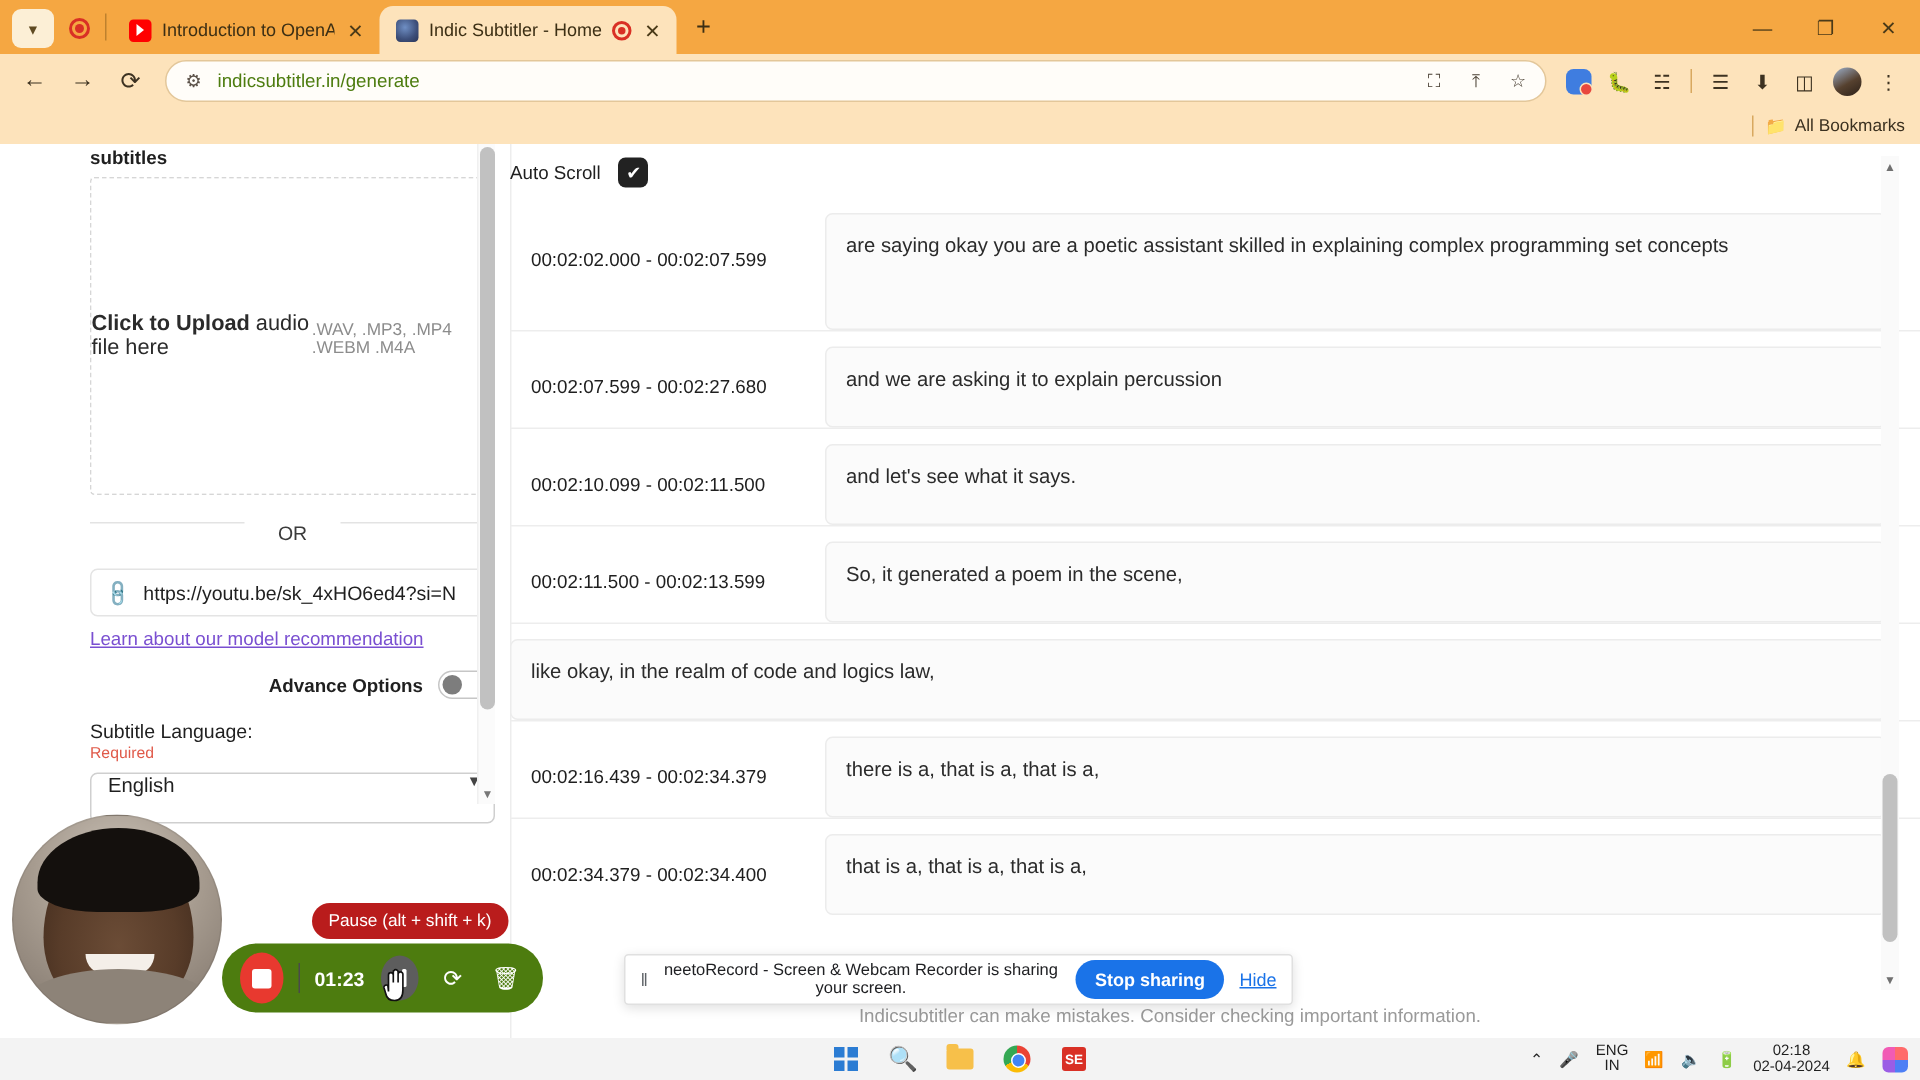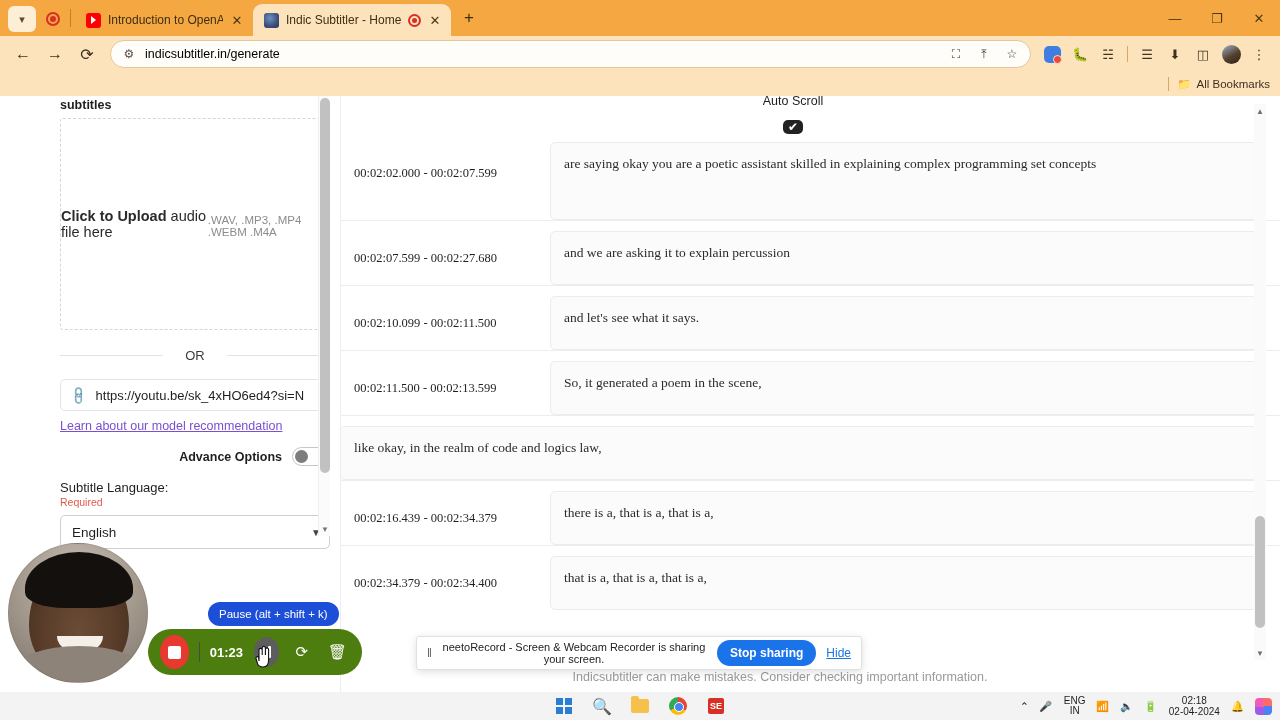--- a/index.html
+++ b/index.html
@@ -58,21 +58,21 @@
   .winctl { position:absolute; right:0; top:0; height:36px; display:flex; }
   .winctl div { width:42px; height:36px; display:flex;align-items:center;justify-content:center; color:#4a3a18; font-size:13px; cursor:pointer;}
 
   .toolbar { height: 36px; background:#fde3bb; display:flex; align-items:center; padding: 0 8px; gap: 2px;}
   .navbtn { width:30px; height:30px; display:flex;align-items:center;justify-content:center; color:#3d3221; font-size:16px; cursor:pointer;}
   .omnibox {
     flex: 1 1 auto; height: 28px; background:#fffdf9; border:1px solid #e3c79a; border-radius:15px;
     display:flex; align-items:center; padding: 0 8px 0 10px; margin: 0 6px; gap:8px;
   }
   .omnibox .siteicon { width:16px;height:16px;display:flex;align-items:center;justify-content:center;color:#5a5047;font-size:12px;}
-  .omnibox .url { flex:1 1 auto; font-size: 12.5px; color: #000000; }
+  .omnibox .url { flex:1 1 auto; font-size: 12.5px; color: #4d7c0f; }
   .omnibox .oicon { width:20px;height:20px;display:flex;align-items:center;justify-content:center;color:#4a4034;font-size:12px;cursor:pointer;}
   .tb-ext { width:26px;height:26px;display:flex;align-items:center;justify-content:center;cursor:pointer;color:#3d3221;font-size:13px;}
   .ext-blue { width:17px;height:17px;border-radius:5px;background:#3f7de0;position:relative;}
   .ext-blue:after{content:"";position:absolute;right:-1px;bottom:-1px;width:7px;height:7px;border-radius:50%;background:#e8483f;border:1px solid #fde3bb;}
   .tb-sep { width:1px;height:16px;background:#d8a85f;margin:0 4px; }
   .avatar-tb { width:19px;height:19px;border-radius:50%;background:linear-gradient(150deg,#9fb3cf 0%,#56412f 55%,#2b2018 100%);}
 
   .bookmarkbar { height:24px; background:#fde3bb; display:flex; align-items:center; justify-content:flex-end; padding-right:10px; gap:8px; font-size:11.5px; color:#3b3120;}
   .bm-sep { width:1px; height:14px; background:#d8a85f; }
   .bm-item { display:flex; align-items:center; gap:5px; cursor:pointer; }
@@ -84,58 +84,58 @@
   .sidebar { width: 340px; position:relative; background:#fff; overflow:hidden; padding: 0 10px 0 0; }
   .sb-inner { padding: 0 0 0 60px; }
   .sb-heading { font-size:12.5px; color:#1f1f1f; font-weight:700; margin-top:2px; }
   .dropzone {
     margin-top: 6px; height: 212px; border: 1px dashed #d6d6d6; border-radius: 3px;
     display:flex; flex-direction:row; align-items:center; justify-content:flex-start; cursor:pointer;
   }
   .dz-main { font-size:14.5px; color:#2b2b2b; }
   .dz-main b { font-weight: 700; }
   .dz-sub { font-size:11.5px; color:#8c8c8c; margin-top:4px; }
-  .or-row { display:flex; align-items:center; gap:22px; margin-top:18px; }
+  .or-row { display:flex; align-items:flex-start; gap:22px; margin-top:18px; }
   .or-row .ln { flex:1 1 auto; height:1px; background:#e3e3e3; }
   .or-row .or { font-size:13px; color:#3b3b3b; }
   .urlfield {
     margin-top:16px; height:32px; border:1px solid #e4e4e4; border-radius:5px;
     display:flex; align-items:center; gap:9px; padding: 0 10px; overflow:hidden;
   }
   .urlfield .lk { color:#6b6b6b; font-size:12.5px; transform: rotate(-45deg); display:block;}
   .urlfield .val { font-size:13px; color:#1f1f1f; white-space:nowrap; }
   .modellink { display:block; margin-top:8px; font-size:12.5px; color:#7a4fd1; text-decoration:underline; cursor:pointer; }
   .adv-row { display:flex; align-items:center; justify-content:flex-end; gap:10px; margin-top:14px; }
   .adv-label { font-size:12.5px; color:#1f1f1f; font-weight:700; }
   .toggle { width:38px; height:19px; border-radius:11px; background:#fff; border:1px solid #c6c6c6; position:relative; cursor:pointer;}
   .toggle i { position:absolute; left:2px; top:2px; width:13px; height:13px; border-radius:50%; background:#7d7d7d; display:block; }
   .sl-label { margin-top:14px; font-size:13px; font-weight:400; color:#1f1f1f; }
   .sl-req { font-size:10.5px; color:#e05a4a; margin-top:1px; }
   .selectbox {
     margin-top:7px; height:34px; border:1px solid #cfcfcf; border-radius:5px;
-    display:flex; align-items:center; justify-content:space-between; padding:0 8px 0 11px;
+    display:flex; align-items:flex-start; justify-content:space-between; padding:0 8px 0 11px;
     font-size:13.5px; color:#1f1f1f; cursor:pointer;
   }
   .selectbox .chev { font-size:10px; color:#444; }
 
   .sb-scroll { position:absolute; right:10px; top:0; width:12px; height:440px; background:#fbfbfb; border-left:1px solid #f0f0f0;}
   .sb-thumb { position:absolute; left:1px; top:2px; width:10px; height:375px; background:#c1c1c1; border-radius:5px;}
   .sb-arrow { position:absolute; left:0; bottom:0; width:12px; height:14px; display:flex;align-items:center;justify-content:center; color:#777; font-size:8px;}
 
   .sb-divider { position:absolute; left:340px; top:0; width:1px; height:596px; background:#ededed; }
 
   
   .main { flex:1 1 auto; position:relative; display:flex; flex-direction:column; }
-  .main-top { height:38px; display:flex; align-items:center; justify-content:flex-end; padding-right:34px; gap:12px;flex-direction:column;}
+  .main-top { height:38px; display:flex; align-items:center; padding-right:34px; gap:12px;}
   .as-label { font-size:12.5px; color:#1f1f1f;}
   .as-check {
     width:20px;height:20px;border-radius:5px;background:#222; display:flex;align-items:center;justify-content:center;
     color:#fff; font-size:12px; cursor:pointer;
   }
-  .sublist { flex:1 1 auto; position:relative; overflow:hidden;font-family:Liberation Serif, serif; }
+  .sublist { flex:1 1 auto; position:relative; overflow:hidden; }
   .subrow { display:flex; align-items:flex-start; border-top:1px solid #ededed; padding: 0 22px 0 0; }
   .subrow:first-child { border-top:none; }
   .ts {
     width: 210px; flex: 0 0 210px; font-size:12.5px; color:#1f1f1f;
     padding-left: 14px; white-space:nowrap;
   }
   .ta {
     flex:1 1 auto; border:1px solid #ececec; border-radius:5px; background:#fbfbfb;
     font-size:13.5px; color:#2b2b2b; padding:11px 13px; position:relative; min-height:54px; cursor:text;
     line-height:1.45;
@@ -184,21 +184,21 @@
   }
   .rb-stop { width:34px;height:34px;border-radius:50%;background:#e8392f;display:flex;align-items:center;justify-content:center;cursor:pointer;}
   .rb-stop i { width:13px;height:13px;background:#fff;border-radius:2px;display:block;}
   .rb-sep { width:1px;height:20px;background:#4a4a4a;}
   .rb-time { color:#fff; font-size:13px; font-weight:700; min-width:34px;}
   .rb-btn { width:30px;height:30px;border-radius:50%;display:flex;align-items:center;justify-content:center;color:#fff;font-size:15px;cursor:pointer;}
   .rb-btn.hov { background:#5d5d5d; }
   .rb-pause-glyph { display:flex; gap:3px; }
   .rb-pause-glyph span { width:3px; height:12px; background:#fff; display:block; border-radius:1px;}
   .tooltip {
-    position:absolute; left:208px; top:602px; background:#1d4ed8; color:#fff;
+    position:absolute; left:208px; top:602px; background:#b91c1c; color:#fff;
     font-size:11.5px; padding:6px 11px; border-radius:13px; white-space:nowrap; z-index:47;
   }
   .cursor-hand { position:absolute; left:253px; top:644px; z-index:48; pointer-events:none; }
 
   
   .taskbar { position:absolute; left:0; top:692px; width:1280px; height:28px; background:#f3f3f3; display:flex; align-items:center; }
   .tb-center { position:absolute; left:552px; display:flex; align-items:center; gap:14px; }
   .tbi { width:24px; height:24px; display:flex; align-items:center; justify-content:center; cursor:pointer; position:relative;}
   .win-logo { display:grid; grid-template-columns:7px 7px; grid-template-rows:7px 7px; gap:2px;}
   .win-logo i { background:#2b7cd3; display:block;}

